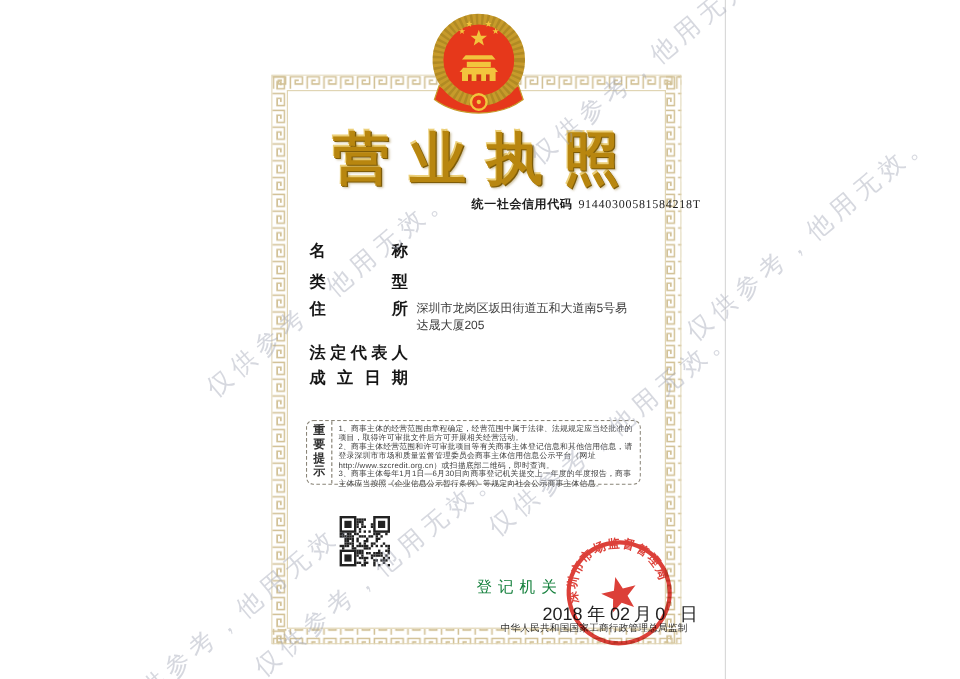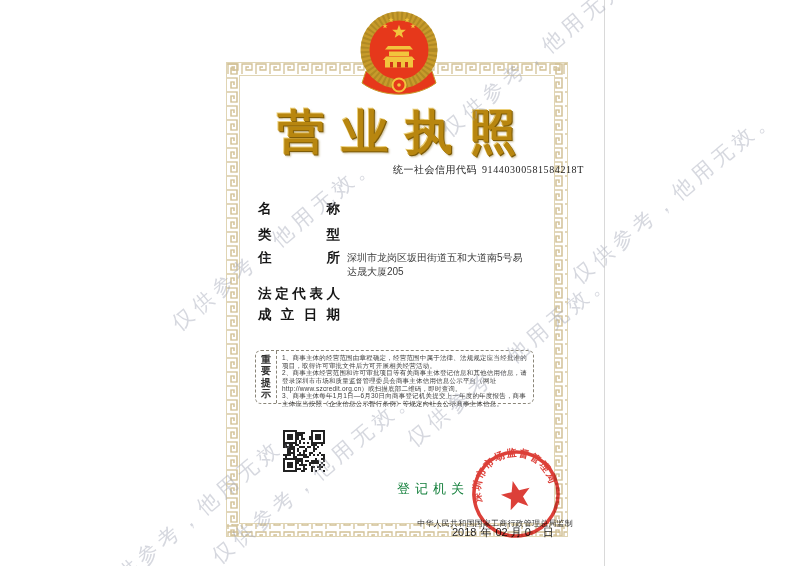--- a/index.html
+++ b/index.html
@@ -31,21 +31,21 @@
 
   
   .cert-title { position:absolute; left:226px; top:101px; width:342px; z-index:2;
     text-align:center; font-size:47px; font-weight:bold; letter-spacing:17px;
     padding-left:17px; color:#b8860f;
     text-shadow:1px 1px 0 #7e5c08, 2px 2px 2px rgba(126,92,8,.4), -1px -1px 0 #ecd07a; }
 
   
   .code-line { position:absolute; left:393px; top:163px; z-index:4;
     display:flex; align-items:baseline; gap:5px; }
-  .code-label { font-size:10px; font-weight:normal; color:#1d1d1d; letter-spacing:0.5px; }
+  .code-label { font-size:10px; font-weight:bold; color:#1d1d1d; letter-spacing:0.5px; }
   .code-value { font-size:10px; font-family:Liberation Serif, serif;
     letter-spacing:0.6px; color:#1d1d1d; }
 
   
   .field { position:absolute; left:258px; display:flex; z-index:4; }
   .flabel { width:82px; flex:none; display:flex; justify-content:space-between;
     font-size:13.5px; font-weight:bold; color:#161616; }
   .fvalue { margin-left:7px; padding-top:2px; width:178px;
     font-size:10px; line-height:13.5px; color:#3a3a3a; }
   .f-name { top:200px; } .f-type { top:226px; } .f-addr { top:249px; }
@@ -64,21 +64,21 @@
     letter-spacing:0.2px; }
 
   
   .qr { position:absolute; left:275px; top:422px; width:58px; height:58px; z-index:4; }
 
   
   .reg-authority { position:absolute; left:397px; top:480px; z-index:4;
     font-size:13px; font-weight:normal; letter-spacing:5px; color:#15803d; }
   .reg-date { position:absolute; left:452px; top:503px; z-index:4;
     display:flex; align-items:baseline; color:#1f1f1f; }
-  .reg-date span { font-size:11px;margin-top:22px; }
+  .reg-date span { font-size:15px; }
   .reg-date .gap1 { margin-left:4px; } .reg-date .gap2 { margin-left:3px; }
   .reg-date .daygap { margin-left:12px; }
 
   .seal { position:absolute; left:469px; top:447px; z-index:6;
     opacity:0.88; mix-blend-mode:multiply; transform:rotate(-14deg); }
 
   
   .footer-line { position:absolute; right:227px; top:518px; z-index:4;
     font-size:8px; letter-spacing:0.2px; color:#2f2f2f; }
 </style>

